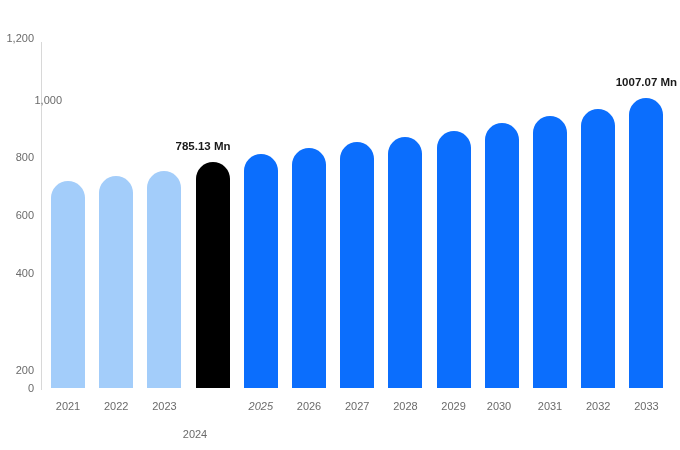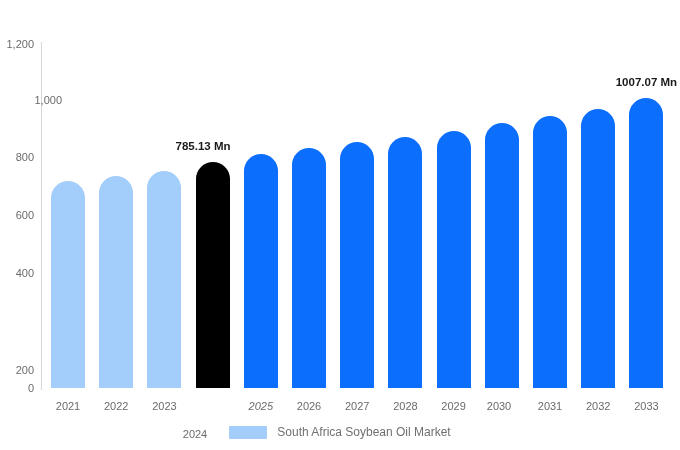--- a/index.html
+++ b/index.html
@@ -120,43 +120,39 @@
 
   <div id="y-axis-line"></div>
 
   <div id="y-axis-labels">
       <div class="y-label" style="top: 388px;">0</div>
       <div class="y-label" style="top: 330.333px; margin-top: 40px;">200</div>
       <div class="y-label" style="top: 272.667px;">400</div>
       <div class="y-label" style="top: 215px;">600</div>
       <div class="y-label" style="top: 157.333px;">800</div>
       <div class="y-label" style="top: 99.6667px; margin-left: 28px;">1,000</div>
-      <div class="y-label" style="top: 44px;">1,200</div>
+      <div class="y-label" style="top: 38px;">1,200</div>
     </div>
 
   <div id="plot-area">
       <div class="bar" style="left: 10px; width: 34px; height: 207.023px; background: rgb(163, 205, 250);"></div>
       <div class="bar" style="left: 58.2px; width: 34px; height: 212.213px; background: rgb(163, 205, 250);"></div>
       <div class="bar" style="left: 106.4px; width: 34px; height: 216.827px; background: rgb(163, 205, 250);"></div>
       <div class="bar" style="left: 154.6px; width: 34px; height: 226.379px; background: rgb(0, 0, 0);"></div>
       <div class="bar" style="left: 202.8px; width: 34px; height: 233.55px; background: rgb(11, 110, 253);"></div>
       <div class="bar" style="left: 251px; width: 34px; height: 239.605px; background: rgb(11, 110, 253);"></div>
       <div class="bar" style="left: 299.2px; width: 34px; height: 245.66px; background: rgb(11, 110, 253);"></div>
       <div class="bar" style="left: 347.4px; width: 34px; height: 251.427px; background: rgb(11, 110, 253);"></div>
       <div class="bar" style="left: 395.6px; width: 34px; height: 257.482px; background: rgb(11, 110, 253);"></div>
       <div class="bar" style="left: 443.8px; width: 34px; height: 264.978px; background: rgb(11, 110, 253);"></div>
       <div class="bar" style="left: 492px; width: 34px; height: 272.187px; background: rgb(11, 110, 253);"></div>
       <div class="bar" style="left: 540.2px; width: 34px; height: 278.53px; background: rgb(11, 110, 253);"></div>
       <div class="bar" style="left: 588.4px; width: 34px; height: 290.372px; background: rgb(11, 110, 253);"></div>
     </div>
 
-  <div id="legend">
-    <span id="legend-swatch" style="background: rgb(163, 205, 250);"></span>
-    <span id="legend-label">South Africa Soybean Oil Market</span>
-  </div>
 
 <div class="x-label" style="left: 68px;">2021</div>
     <div class="x-label" style="left: 116.2px;">2022</div>
     <div class="x-label" style="left: 164.4px;">2023</div>
     <div class="x-label" style="left: 195px; margin-top: 28px;">2024</div>
     <div class="x-label" style="left: 260.8px; font-style: italic;">2025</div>
     <div class="x-label" style="left: 309px;">2026</div>
     <div class="x-label" style="left: 357.2px;">2027</div>
     <div class="x-label" style="left: 405.4px;">2028</div>
     <div class="x-label" style="left: 453.6px;">2029</div>

